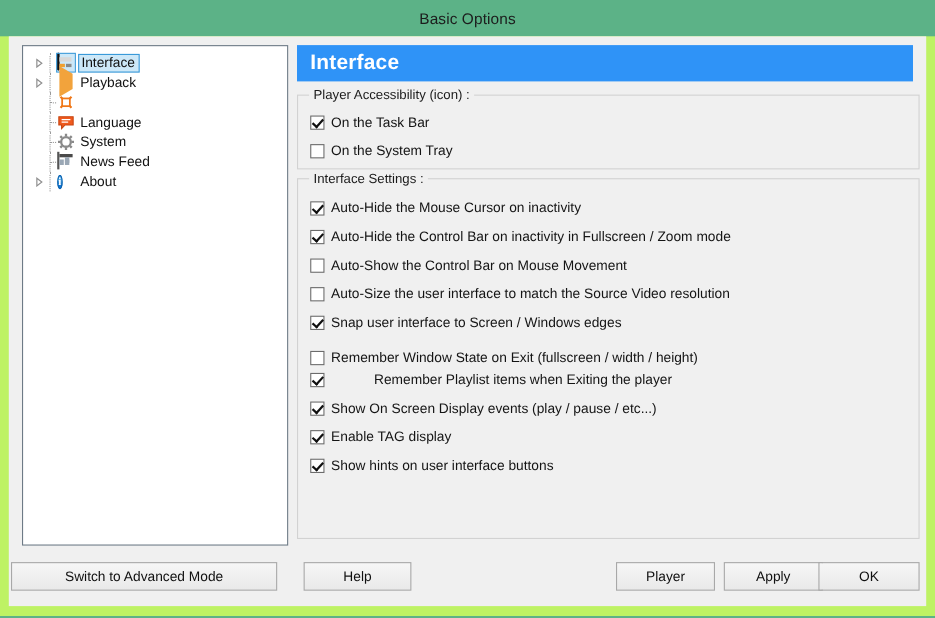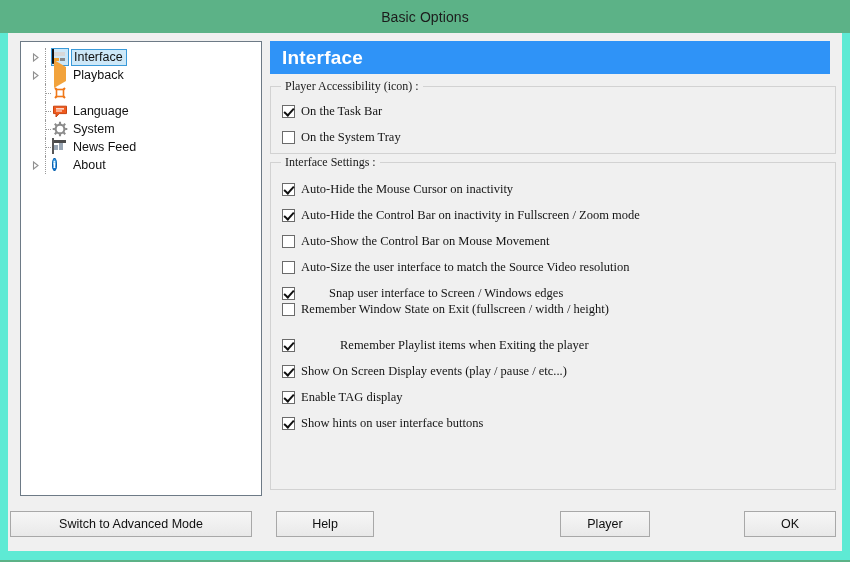--- a/index.html
+++ b/index.html
@@ -16,21 +16,21 @@
     color: #1a1a1a;
     background: #5cb287;
   }
 
   
   .window {
     position: absolute;
     left: 0; top: 0;
     width: 850px;
     height: 560px;
-    background: #5eead4;
+    background: #bef264;
     box-sizing: border-box;
   }
   .titlebar {
     position: absolute;
     left: 0; top: 0;
     width: 850px;
     height: 33px;
     display: flex;
     align-items: center;
     justify-content: center;
@@ -224,21 +224,20 @@
     padding-left: 12px;
     letter-spacing: 0.2px;
   }
 
   .groupbox {
     position: absolute;
     left: 0;
     width: 566px;
     border: 1px solid #d2d2d2;
     box-sizing: border-box;
-    font-family: Liberation Serif, serif;
   }
   .groupbox .legend {
     position: absolute;
     left: 10px;
     top: -8px;
     background: #f0f0f0;
     padding: 0 4px;
     font-size: 12px;
     color: #1a1a1a;
     white-space: nowrap;
@@ -420,25 +419,25 @@
               <span class="cb-label">Auto-Hide the Control Bar on inactivity in Fullscreen / Zoom mode</span>
             </div>
             <div class="checkrow" style="top: 71px;">
               <span class="cb"></span>
               <span class="cb-label">Auto-Show the Control Bar on Mouse Movement</span>
             </div>
             <div class="checkrow" style="top: 97px;">
               <span class="cb"></span>
               <span class="cb-label">Auto-Size the user interface to match the Source Video resolution</span>
             </div>
-            <div class="checkrow" style="top: 123px; gap: 28px;">
+            <div class="checkrow" style="top: 123px;">
               <span class="cb checked"></span>
               <span class="cb-label">Snap user interface to Screen / Windows edges</span>
             </div>
-            <div class="checkrow" style="top: 139px; text-align: center;">
+            <div class="checkrow" style="top: 155px; text-align: center;">
               <span class="cb"></span>
               <span class="cb-label">Remember Window State on Exit (fullscreen / width / height)</span>
             </div>
             <div class="checkrow" style="top: 175px; gap: 39px;">
               <span class="cb checked"></span>
               <span class="cb-label">Remember Playlist items when Exiting the player</span>
             </div>
             <div class="checkrow" style="top: 201px;">
               <span class="cb checked"></span>
               <span class="cb-label">Show On Screen Display events (play / pause / etc...)</span>
@@ -452,16 +451,17 @@
               <span class="cb-label">Show hints on user interface buttons</span>
             </div>
           </div>
       </div>
 
     </div>
 
     <div class="btn" id="btn-advanced">Switch to Advanced Mode</div>
     <div class="btn" id="btn-help">Help</div>
     <div class="btn" id="btn-cancel">Player</div>
+    <div class="btn" id="btn-apply">Apply</div>
     <div class="btn" id="btn-ok">OK</div>
 
   </div>
 </div>
 
 </body></html>

